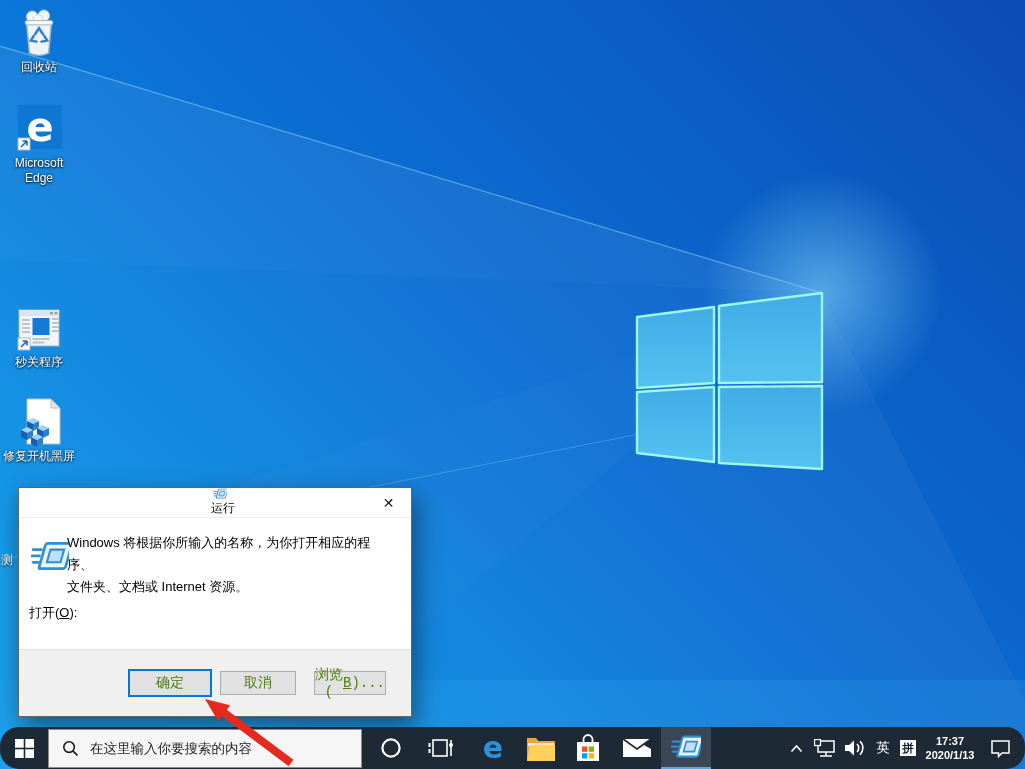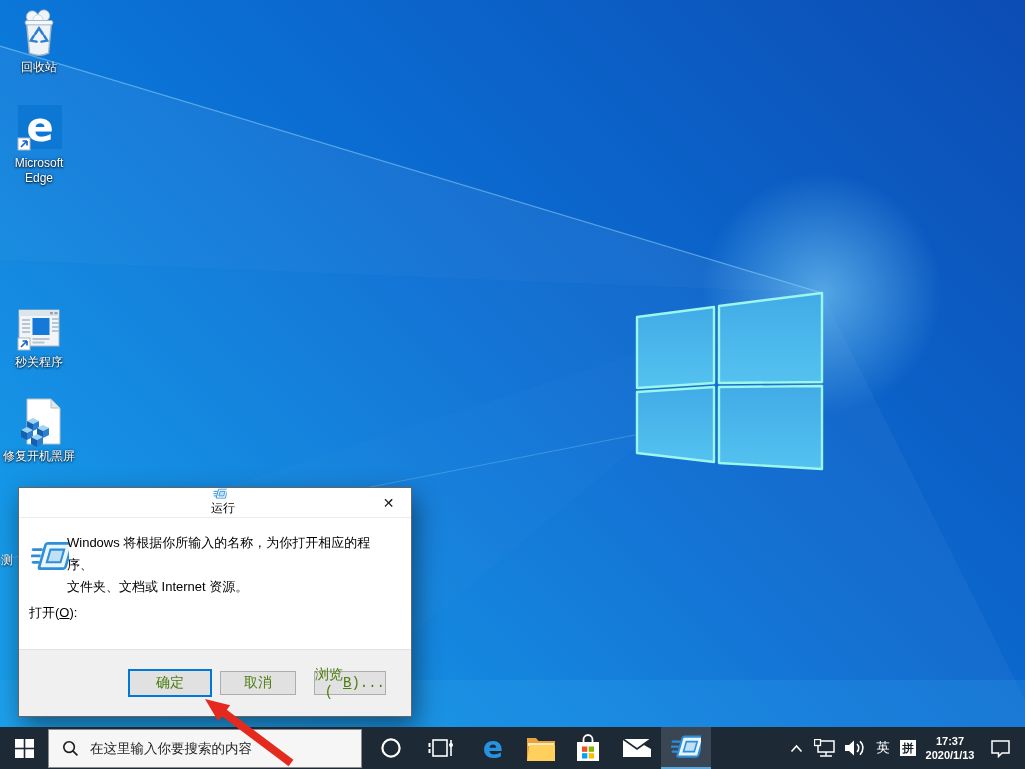--- a/index.html
+++ b/index.html
@@ -44,21 +44,21 @@
          font-size:14px; color:#4d7c0f; display:flex; align-items:center; justify-content:center;
          font-family:Liberation Mono, monospace; }
   .btn-ok { left:109px; top:19px; width:84px; height:28px; border:2px solid #0078d7; }
   .btn-cancel { left:201px; width:76px; }
   .btn-browse { left:295px; width:72px; }
 
   
   .arrow-svg { position:absolute; left:150px; top:680px; z-index:20; pointer-events:none; }
 
   
-  .taskbar { position:absolute; left:0; bottom:0; width:1025px; height:42px; background:#1d2935; z-index:10; }
+  .taskbar { position:absolute; left:0; bottom:0; width:1025px; height:42px; background:#1d2935; z-index:10;border-radius:19px; }
   .tb-cell { position:absolute; top:0; height:42px; width:48px; display:flex; align-items:center; justify-content:center; }
   .start { left:0; }
   .searchbox { position:absolute; left:48px; top:2px; width:314px; height:39px; background:#f6f6f6;
                border:1px solid #8c8c8c; display:flex; align-items:center; padding-left:13px; }
   .searchbox .ph { margin-left:11px; font-size:13.5px; color:#1f1f1f; }
   .cell-cortana { left:367px; } .cell-taskview { left:417px; } .cell-edge { left:469px; }
   .cell-folder { left:517px; } .cell-store { left:564px; } .cell-mail { left:613px; }
   .cell-run { left:661px; width:50px; background:#3a4653; border-bottom:2px solid #5ba7dc; }
   .tray-item { position:absolute; top:0; height:42px; display:flex; align-items:center; justify-content:center; color:#fff; }
   .tr-chevron { left:786px; width:20px; }

